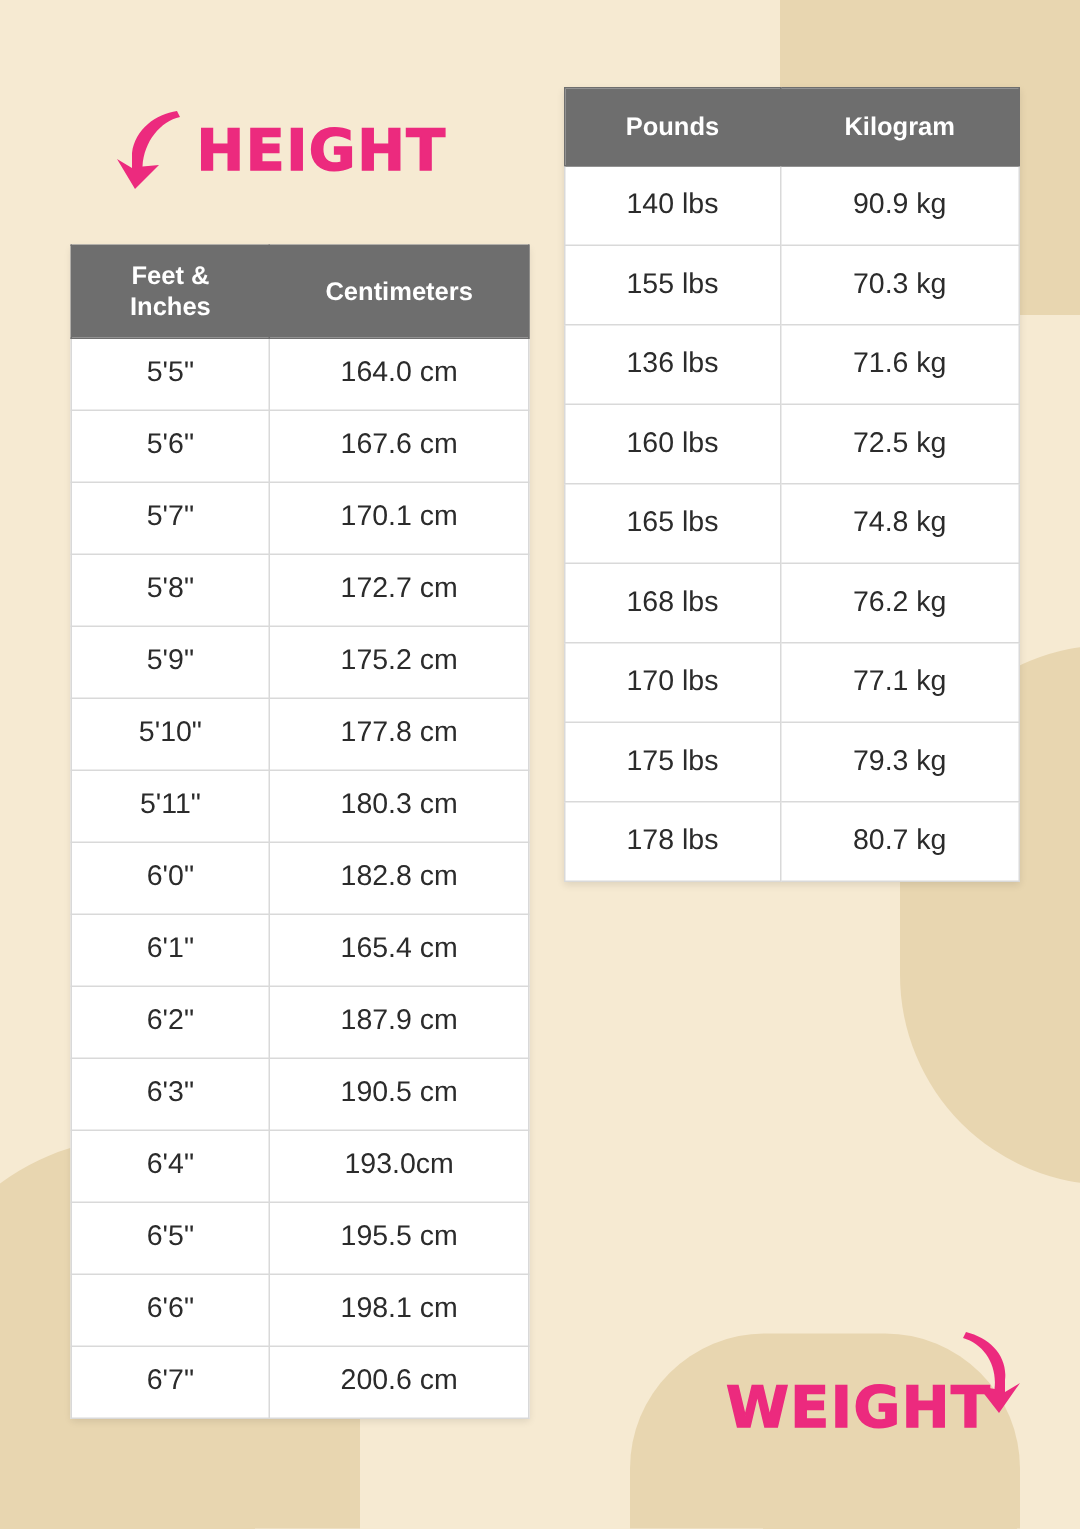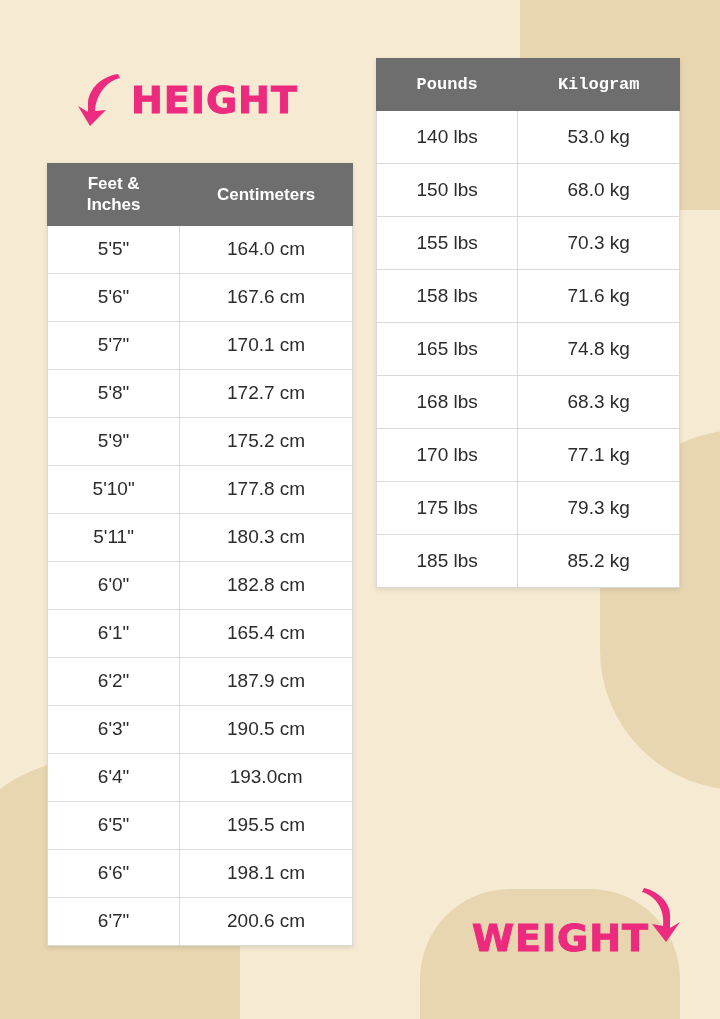--- a/index.html
+++ b/index.html
@@ -61,21 +61,21 @@
   .label {
     position: absolute;
     color: #ec2a7e;
     font-family: "DejaVu Sans", sans-serif;
     font-weight: bold;
     font-size: 38px;
     letter-spacing: 1px;
     -webkit-text-stroke: 1px #ec2a7e;
   }
   .label-height { left: 131px; top: 78px; }
-  .label-weight { left: 472px; top: 916px; text-align: right; }
+  .label-weight { left: 484px; top: 916px; text-align: right; }
 
   .arrow {
     position: absolute;
     width: 46px;
     height: 56px;
   }
   .arrow-height { left: 76px; top: 72px; }
   .arrow-weight { left: 634px; top: 886px; }
 
   
@@ -108,21 +108,21 @@
   
   #height-table { left: 47px; top: 163px; width: 306px; }
   #height-table th:first-child { width: 133px; }
   #height-table th:last-child  { width: 173px; }
   #height-table td { height: 25px; }
 
   
   #weight-table { left: 376px; top: 58px; width: 304px; }
   #weight-table th:first-child { width: 142px; }
   #weight-table th:last-child  { width: 162px; }
-  #weight-table th { padding: 15px 20px; font-family: Liberation Mono, monospace; }
+  #weight-table th { padding: 15px 20px; }
   #weight-table td { height: 30px; }
 </style>
 </head>
 <body>
 
 <div class="blob blob-top-right"></div>
 <div class="blob blob-mid-right"></div>
 <div class="blob blob-bottom-left"></div>
 <div class="blob blob-bottom-right"></div>
 
@@ -210,53 +210,53 @@
   <table class="table" id="weight-table">
     <thead>
       <tr>
         <th>Pounds</th>
         <th>Kilogram</th>
       </tr>
     </thead>
     <tbody>
         <tr>
           <td>140 lbs</td>
-          <td>53.0 kg</td>
-        </tr>
-        <tr>
-          <td>150 lbs</td>
-          <td>68.0 kg</td>
+          <td>90.9 kg</td>
         </tr>
         <tr>
           <td>155 lbs</td>
           <td>70.3 kg</td>
         </tr>
         <tr>
-          <td>158 lbs</td>
+          <td>136 lbs</td>
           <td>71.6 kg</td>
+        </tr>
+        <tr>
+          <td>160 lbs</td>
+          <td>72.5 kg</td>
         </tr>
         <tr>
           <td>165 lbs</td>
           <td>74.8 kg</td>
         </tr>
         <tr>
           <td>168 lbs</td>
-          <td>68.3 kg</td>
+          <td>76.2 kg</td>
         </tr>
         <tr>
           <td>170 lbs</td>
           <td>77.1 kg</td>
         </tr>
         <tr>
           <td>175 lbs</td>
           <td>79.3 kg</td>
         </tr>
         <tr>
-          <td>185 lbs</td>
-          <td>85.2 kg</td>
+          <td>178 lbs</td>
+          <td>80.7 kg</td>
         </tr>
       </tbody>
   </table>
 
   <div class="label label-weight">WEIGHT</div>
   <svg class="arrow arrow-weight" viewBox="0 0 46 56">
     <path d="M10 2 C 26 6, 38 18, 36 34 L 36 42 L 46 36 L 32 56 L 18 38 L 29 40 C 31 24, 22 10, 8 6 Z" fill="#ec2a7e"></path>
   </svg>
 
 </div>

